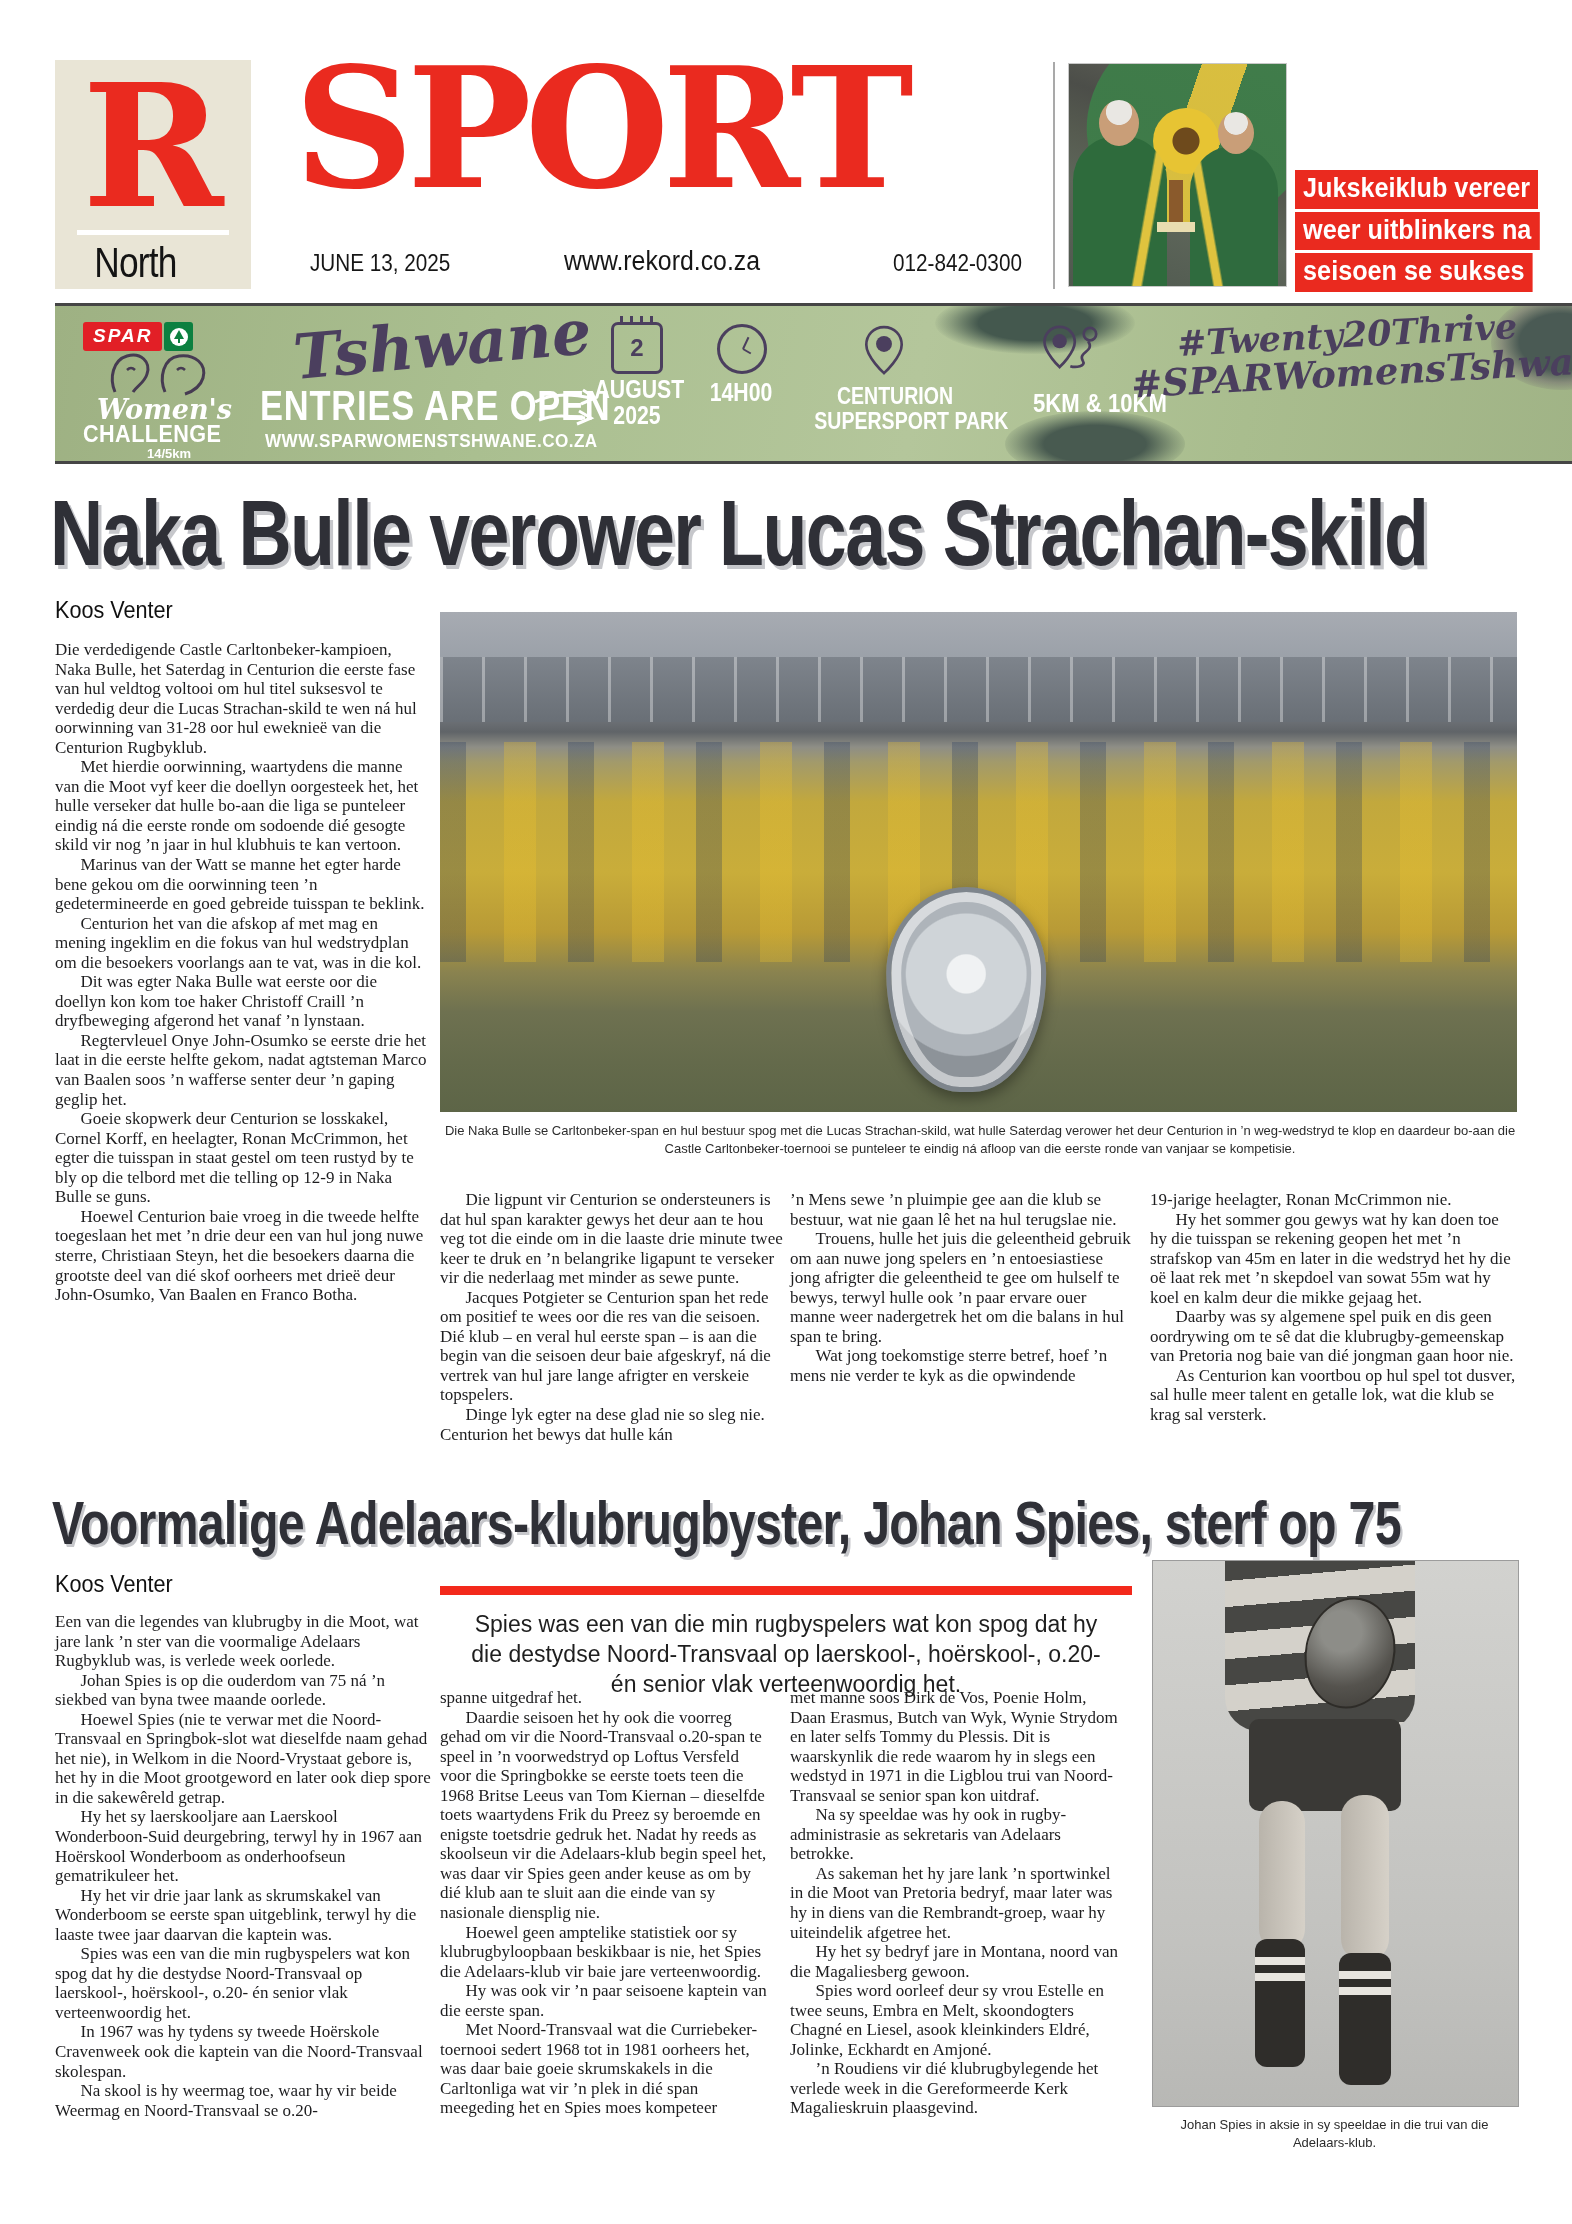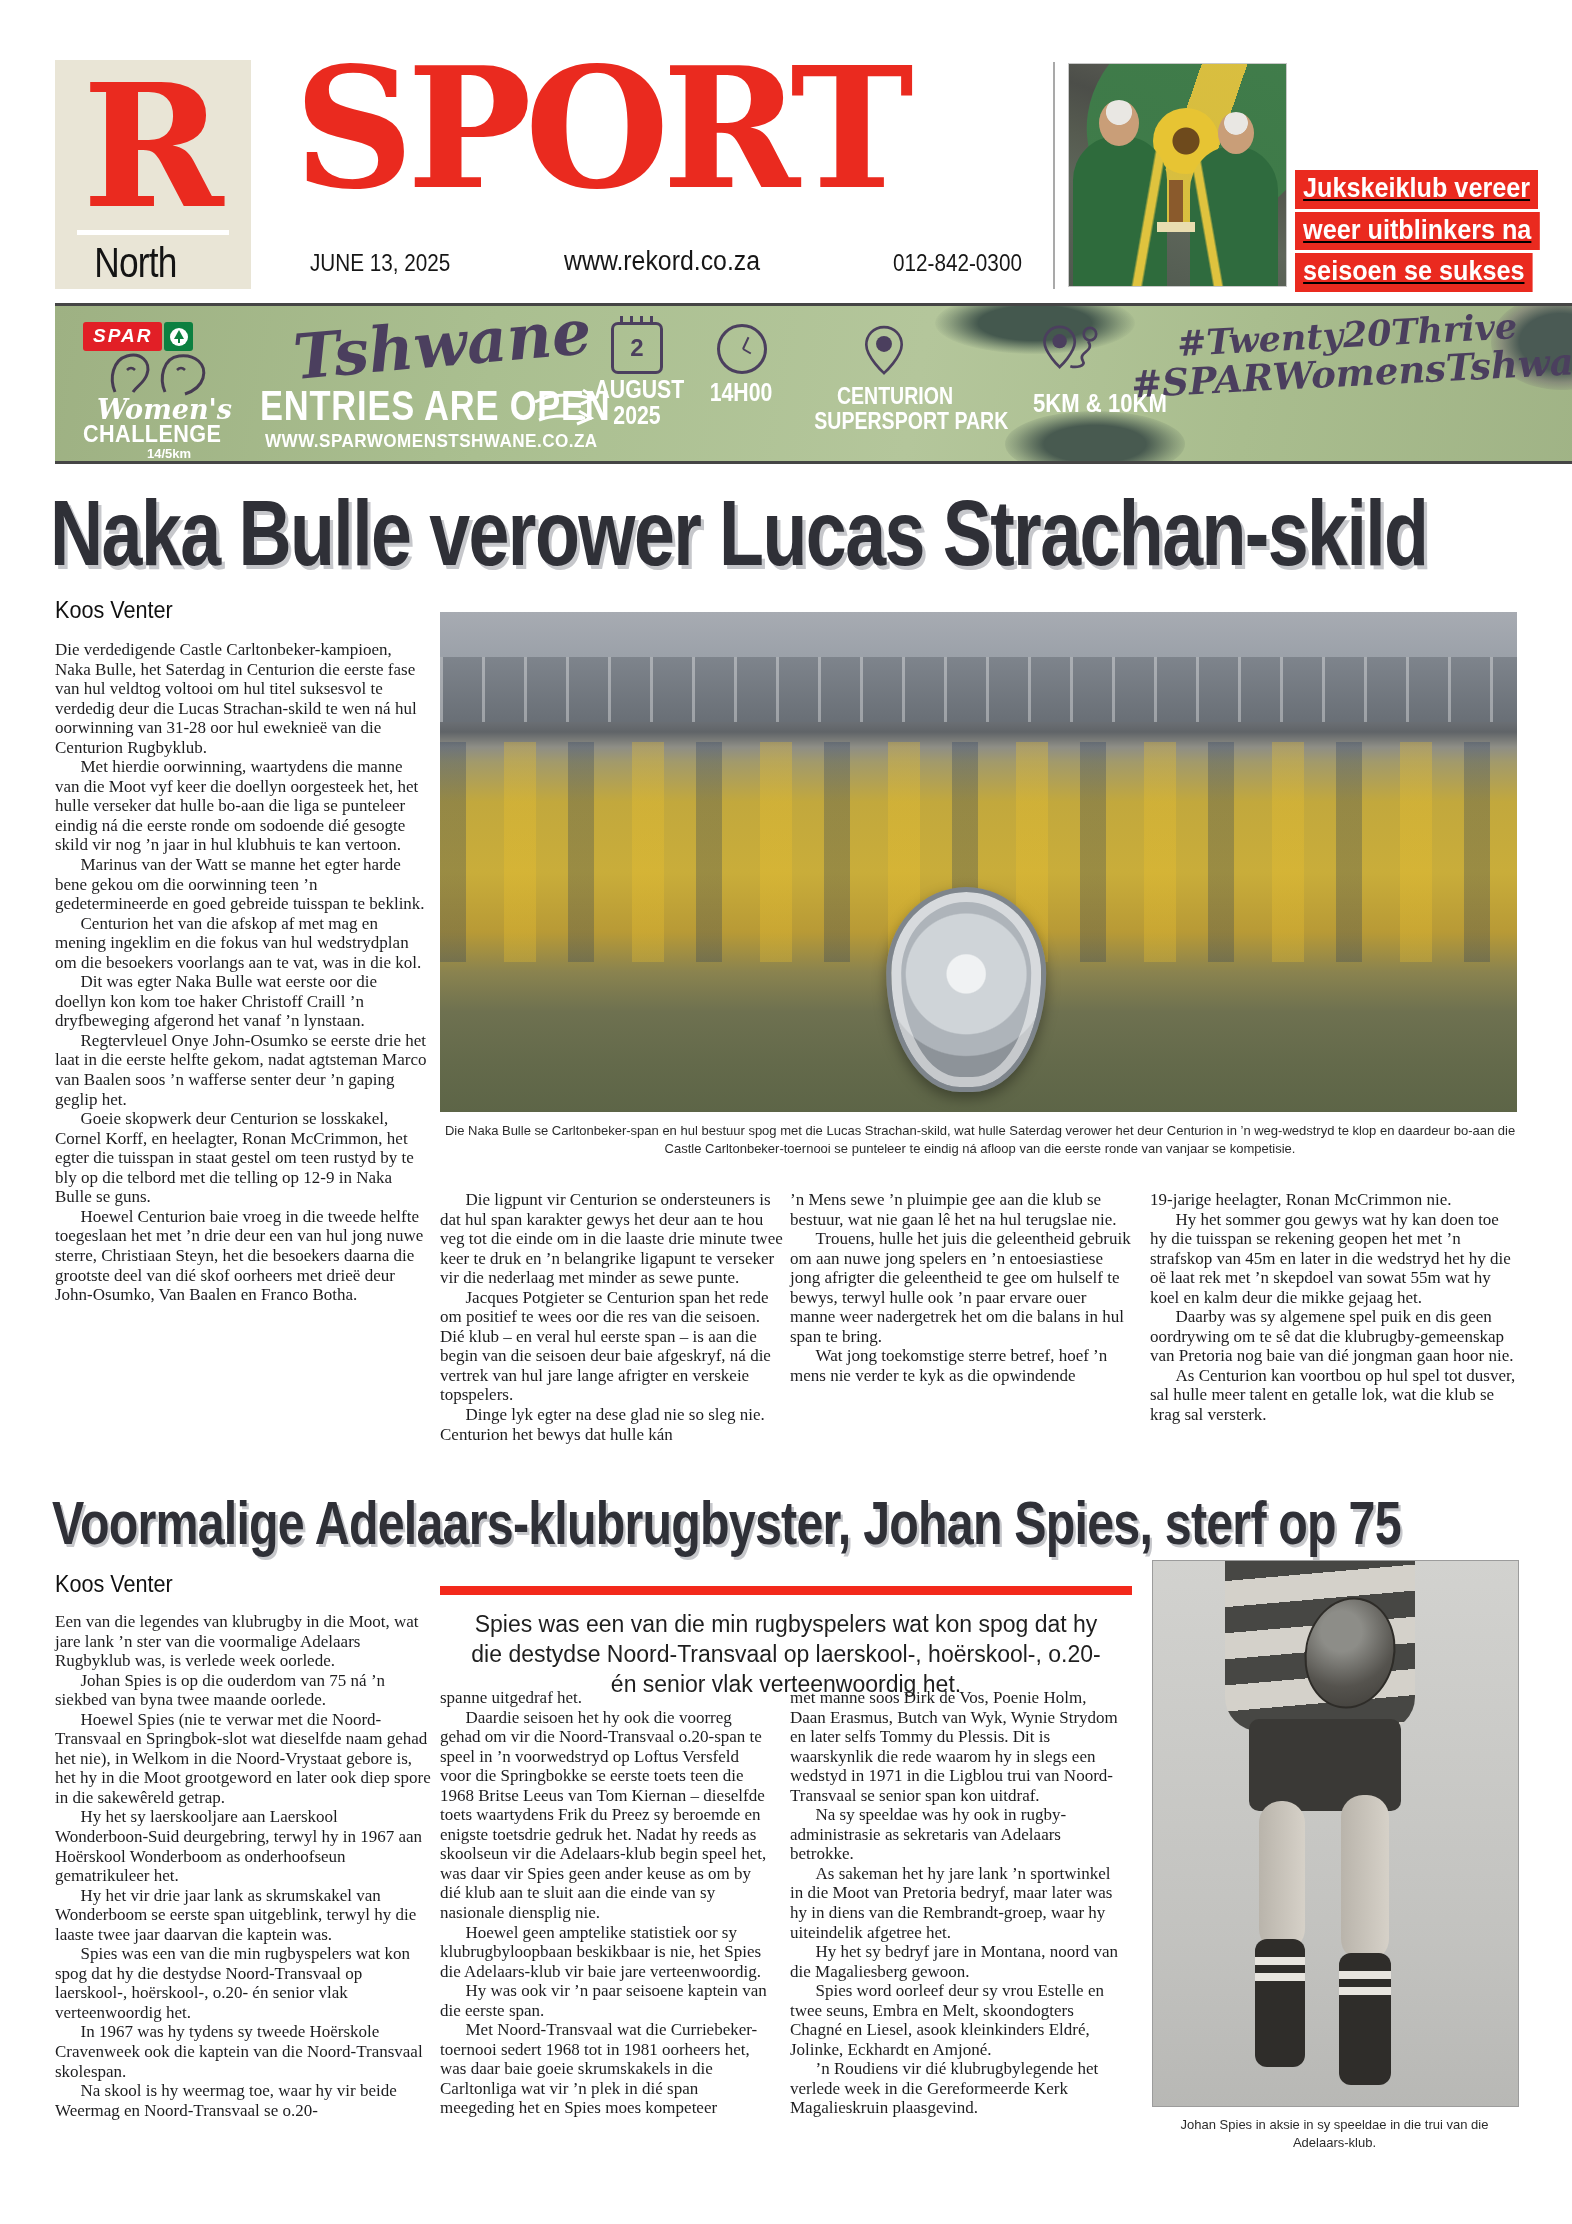--- a/index.html
+++ b/index.html
@@ -41,21 +41,21 @@
   .person.pl{left:4px;width:94px;height:150px;background:linear-gradient(100deg,#2e6b3c 70%,#dfc33e 72% 78%,#2e6b3c 80%);}
   .person.pr{right:8px;width:88px;height:140px;background:linear-gradient(260deg,#2f6b3e 70%,#dfc33e 72% 78%,#2f6b3e 80%);}
   .head{position:absolute;width:40px;height:46px;border-radius:50%;
      background:radial-gradient(circle at 50% 26%,#e9e7e3 0 32%,#c99e78 34% 100%);}
   .head.hl{left:30px;bottom:140px;}
   .head.hr{right:32px;bottom:132px;width:36px;height:42px;}
   .trophy{position:absolute;left:100px;bottom:62px;width:14px;height:44px;background:#8a5a2c;}
   .trophy:after{content:"";position:absolute;left:-12px;bottom:-8px;width:38px;height:10px;background:#e9ddb0;}
 
   
-  .teaser{left:1295px;top:170px;text-decoration:underline;}
+  .teaser{left:1295px;top:170px;}
   .teaser-line{display:table;background:var(--red);color:#fff;font-weight:700;font-size:28px;
      line-height:1.06;padding:3px 9px 6px;margin-bottom:3px;transform:scaleX(.9);transform-origin:left top;white-space:nowrap;}
 
   
   .banner{left:55px;top:303px;width:1566px;height:161px;box-sizing:border-box;overflow:hidden;
      border-top:3px solid #454545;border-bottom:3px solid #454545;
      background:linear-gradient(100deg,#9eb183 0%,#aabf90 28%,#b4c69b 55%,#a9bd8e 76%,#9fb285 100%);}
   .succ{position:absolute;border-radius:50%;}
   .succ1{left:880px;top:-14px;width:200px;height:62px;
      background:radial-gradient(ellipse at center,#44584e 0 40%,rgba(68,88,78,.35) 60%,transparent 72%);}

